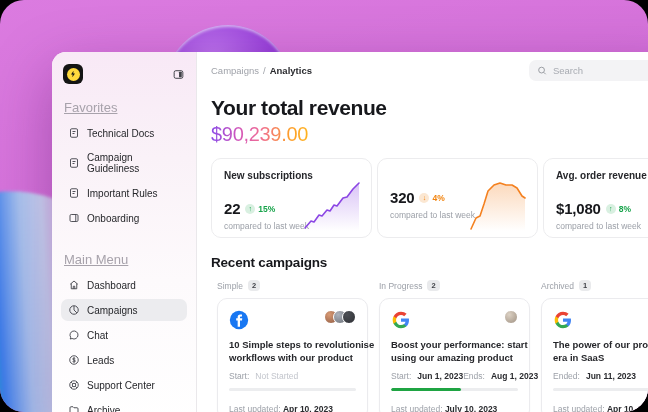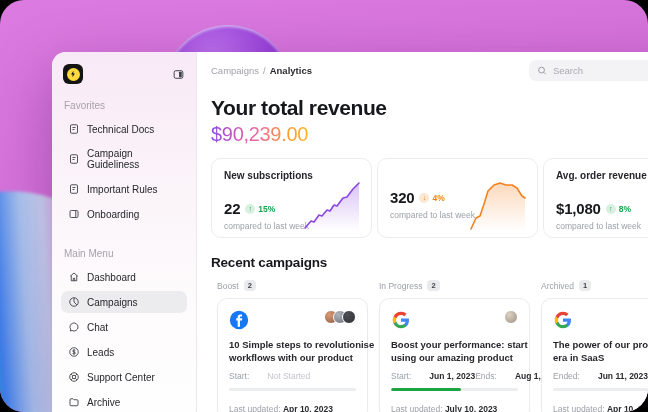--- a/index.html
+++ b/index.html
@@ -26,21 +26,21 @@
 
   
   .sidebar { width:145px; flex:0 0 145px; border-right:1px solid #EAE8EB; padding:10px 9px;
              border-top-left-radius:14px;
              background:linear-gradient(180deg,#F8E9F6 0%, #FAF2F8 28%, #FDFAFC 60%, #FFFFFF 100%); }
   .side-top { display:flex; align-items:center; justify-content:space-between; margin:2px 2px 16px 2px; }
   .logo { width:20px; height:20px; border-radius:6px; background:#141414;
           display:flex; align-items:center; justify-content:center; }
   .logo-circle { width:13px; height:13px; border-radius:50%; background:#FFD93D;
                  display:flex; align-items:center; justify-content:center; }
-  .side-label { font-size:10px; color:#A7A2AB; margin:10px 0 7px 3px; }
+  .side-label { font-size:13px; color:#A7A2AB; margin:10px 0 7px 3px;text-decoration:underline; }
   .nav-item { display:flex; align-items:center; gap:7px; padding:5px 7px; border-radius:7px;
               font-size:10px; font-weight:500; color:#26272B; margin-bottom:3px; cursor:pointer; }
   .nav-item.active { background:#ECECEF; }
   .nav-item svg { flex:0 0 auto; color:#3F4147; }
   .divider-space { height:10px; }
 
   
   .main { flex:1; display:flex; flex-direction:column; position:relative; min-width:0; }
   .topbar { height:36px; display:flex; align-items:center; justify-content:space-between;
             padding:0 14px; }
@@ -91,21 +91,21 @@
   .avatars { display:flex; }
   .avatar { width:14px; height:14px; border-radius:50%; border:1.5px solid #fff; margin-left:-5px; }
   .avatar.a1 { background:radial-gradient(circle at 35% 30%,#D89A74,#8F5B43); }
   .avatar.a2 { background:radial-gradient(circle at 35% 30%,#AEB3BC,#6B7078); }
   .avatar.a3 { background:radial-gradient(circle at 35% 30%,#4C4F55,#2E3035); }
   .avatar.a4 { background:radial-gradient(circle at 35% 30%,#DCD1C4,#A09283); }
   .kcard-title { margin-top:8px; font-size:9.5px; font-weight:700; color:#26272B; line-height:1.4;
                  white-space:nowrap; }
   .kmeta { display:flex; justify-content:space-between; margin-top:6px; font-size:8.5px; color:#9CA0A8;
            white-space:nowrap; }
-  .kmeta b { color:#2A2B2F; font-weight:700; margin-left:18px; }
+  .kmeta b { color:#2A2B2F; font-weight:700; margin-left:6px; }
   .kmeta .muted b { color:#C2C5CC; font-weight:500; }
   .progress { margin-top:7px; height:3px; border-radius:2px; background:#ECEDEF; overflow:hidden; }
   .progress .fill { height:100%; background:#1FA443; border-radius:2px; }
   .kupdated { margin-top:13px; font-size:8.5px; color:#9CA0A8; white-space:nowrap; }
   .kupdated b { color:#2A2B2F; font-weight:700; }
 </style>
 </head>
 <body>
 
 <div class="scene">
@@ -298,21 +298,21 @@
 
           </div>
         </div>
 
         <div class="section-title">Recent campaigns</div>
 
         <div class="kanban">
 
           <div class="kcol">
             <div class="kcol-head">
-              <span>Boost</span>
+              <span>Simple</span>
               <span class="count-badge">2</span>
             </div>
             <div class="kcard">
               <div class="kcard-top">
                 <svg width="20" height="20" viewBox="0 0 24 24">
                   <circle cx="12" cy="12" r="11" fill="#1877F2"></circle>
                   <path d="M15.6 12.6h-2.4V20h-2.8v-7.4H8.6V10h1.8V8.4c0-1.9 1-3 3-3h2.2v2.5h-1.5c-.6 0-.9.3-.9.9V10h2.7z" fill="#fff"></path>
                 </svg>
                 <div class="avatars">
                   <div class="avatar a1"></div>

